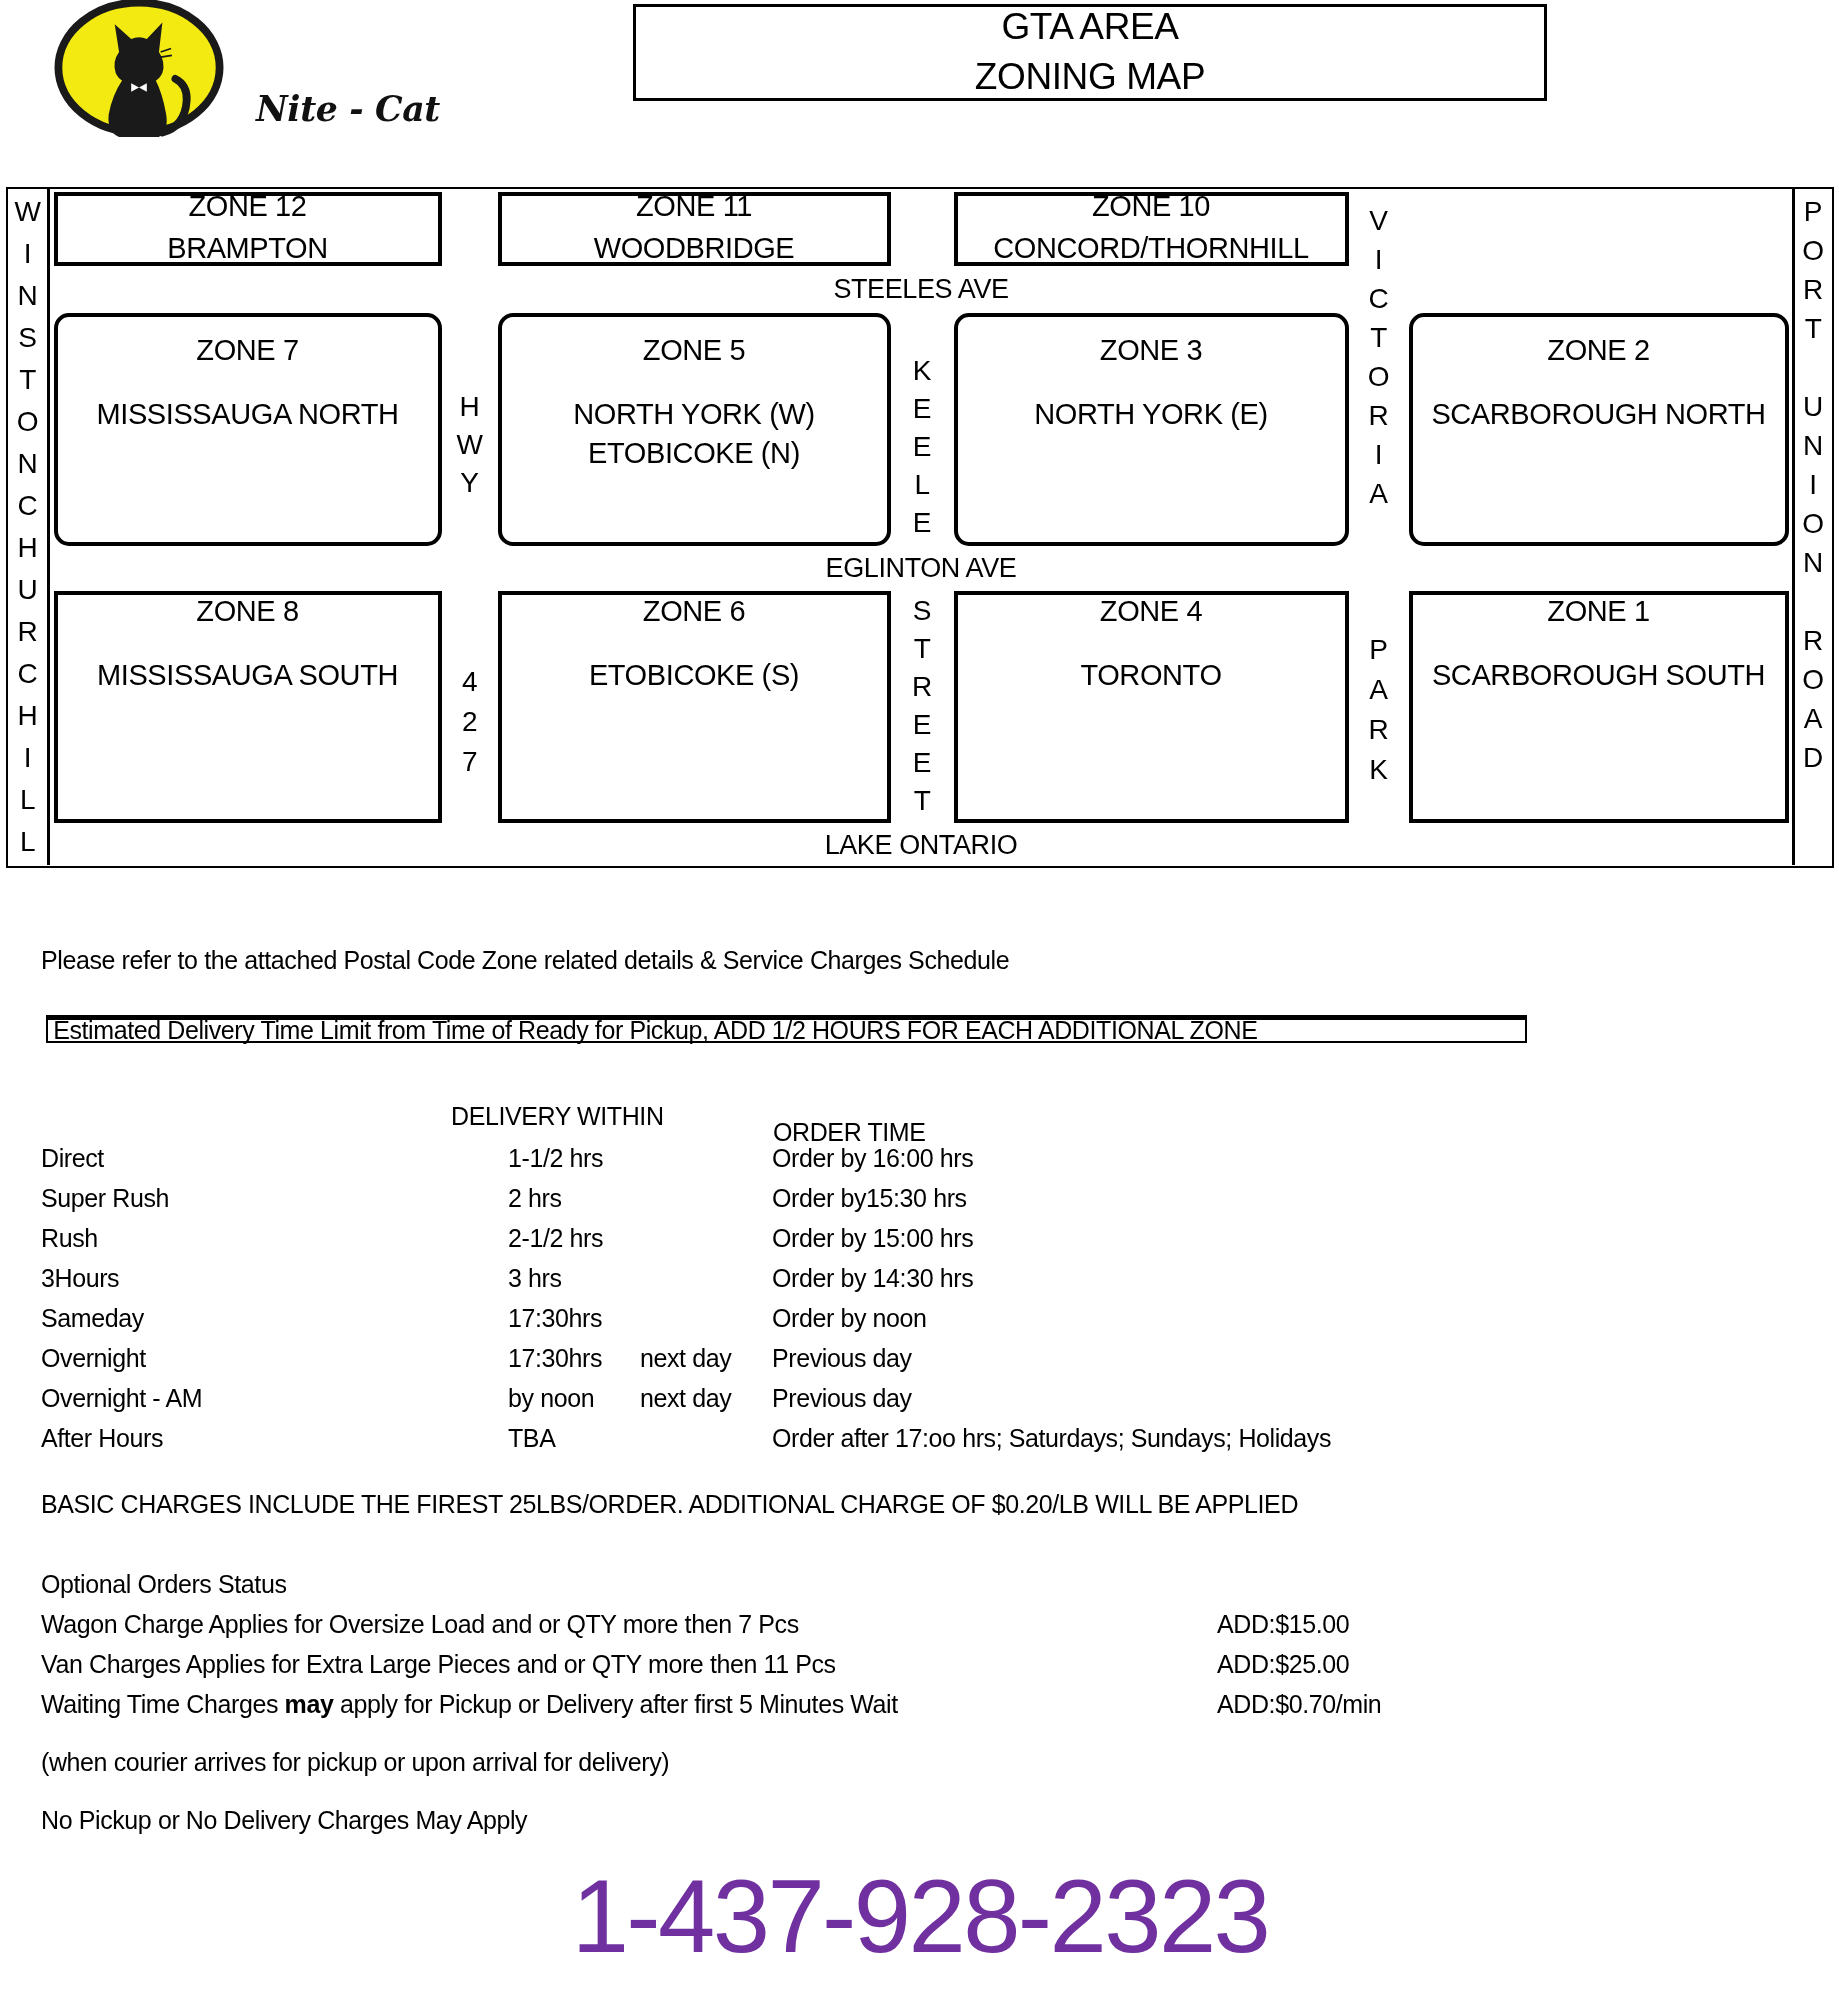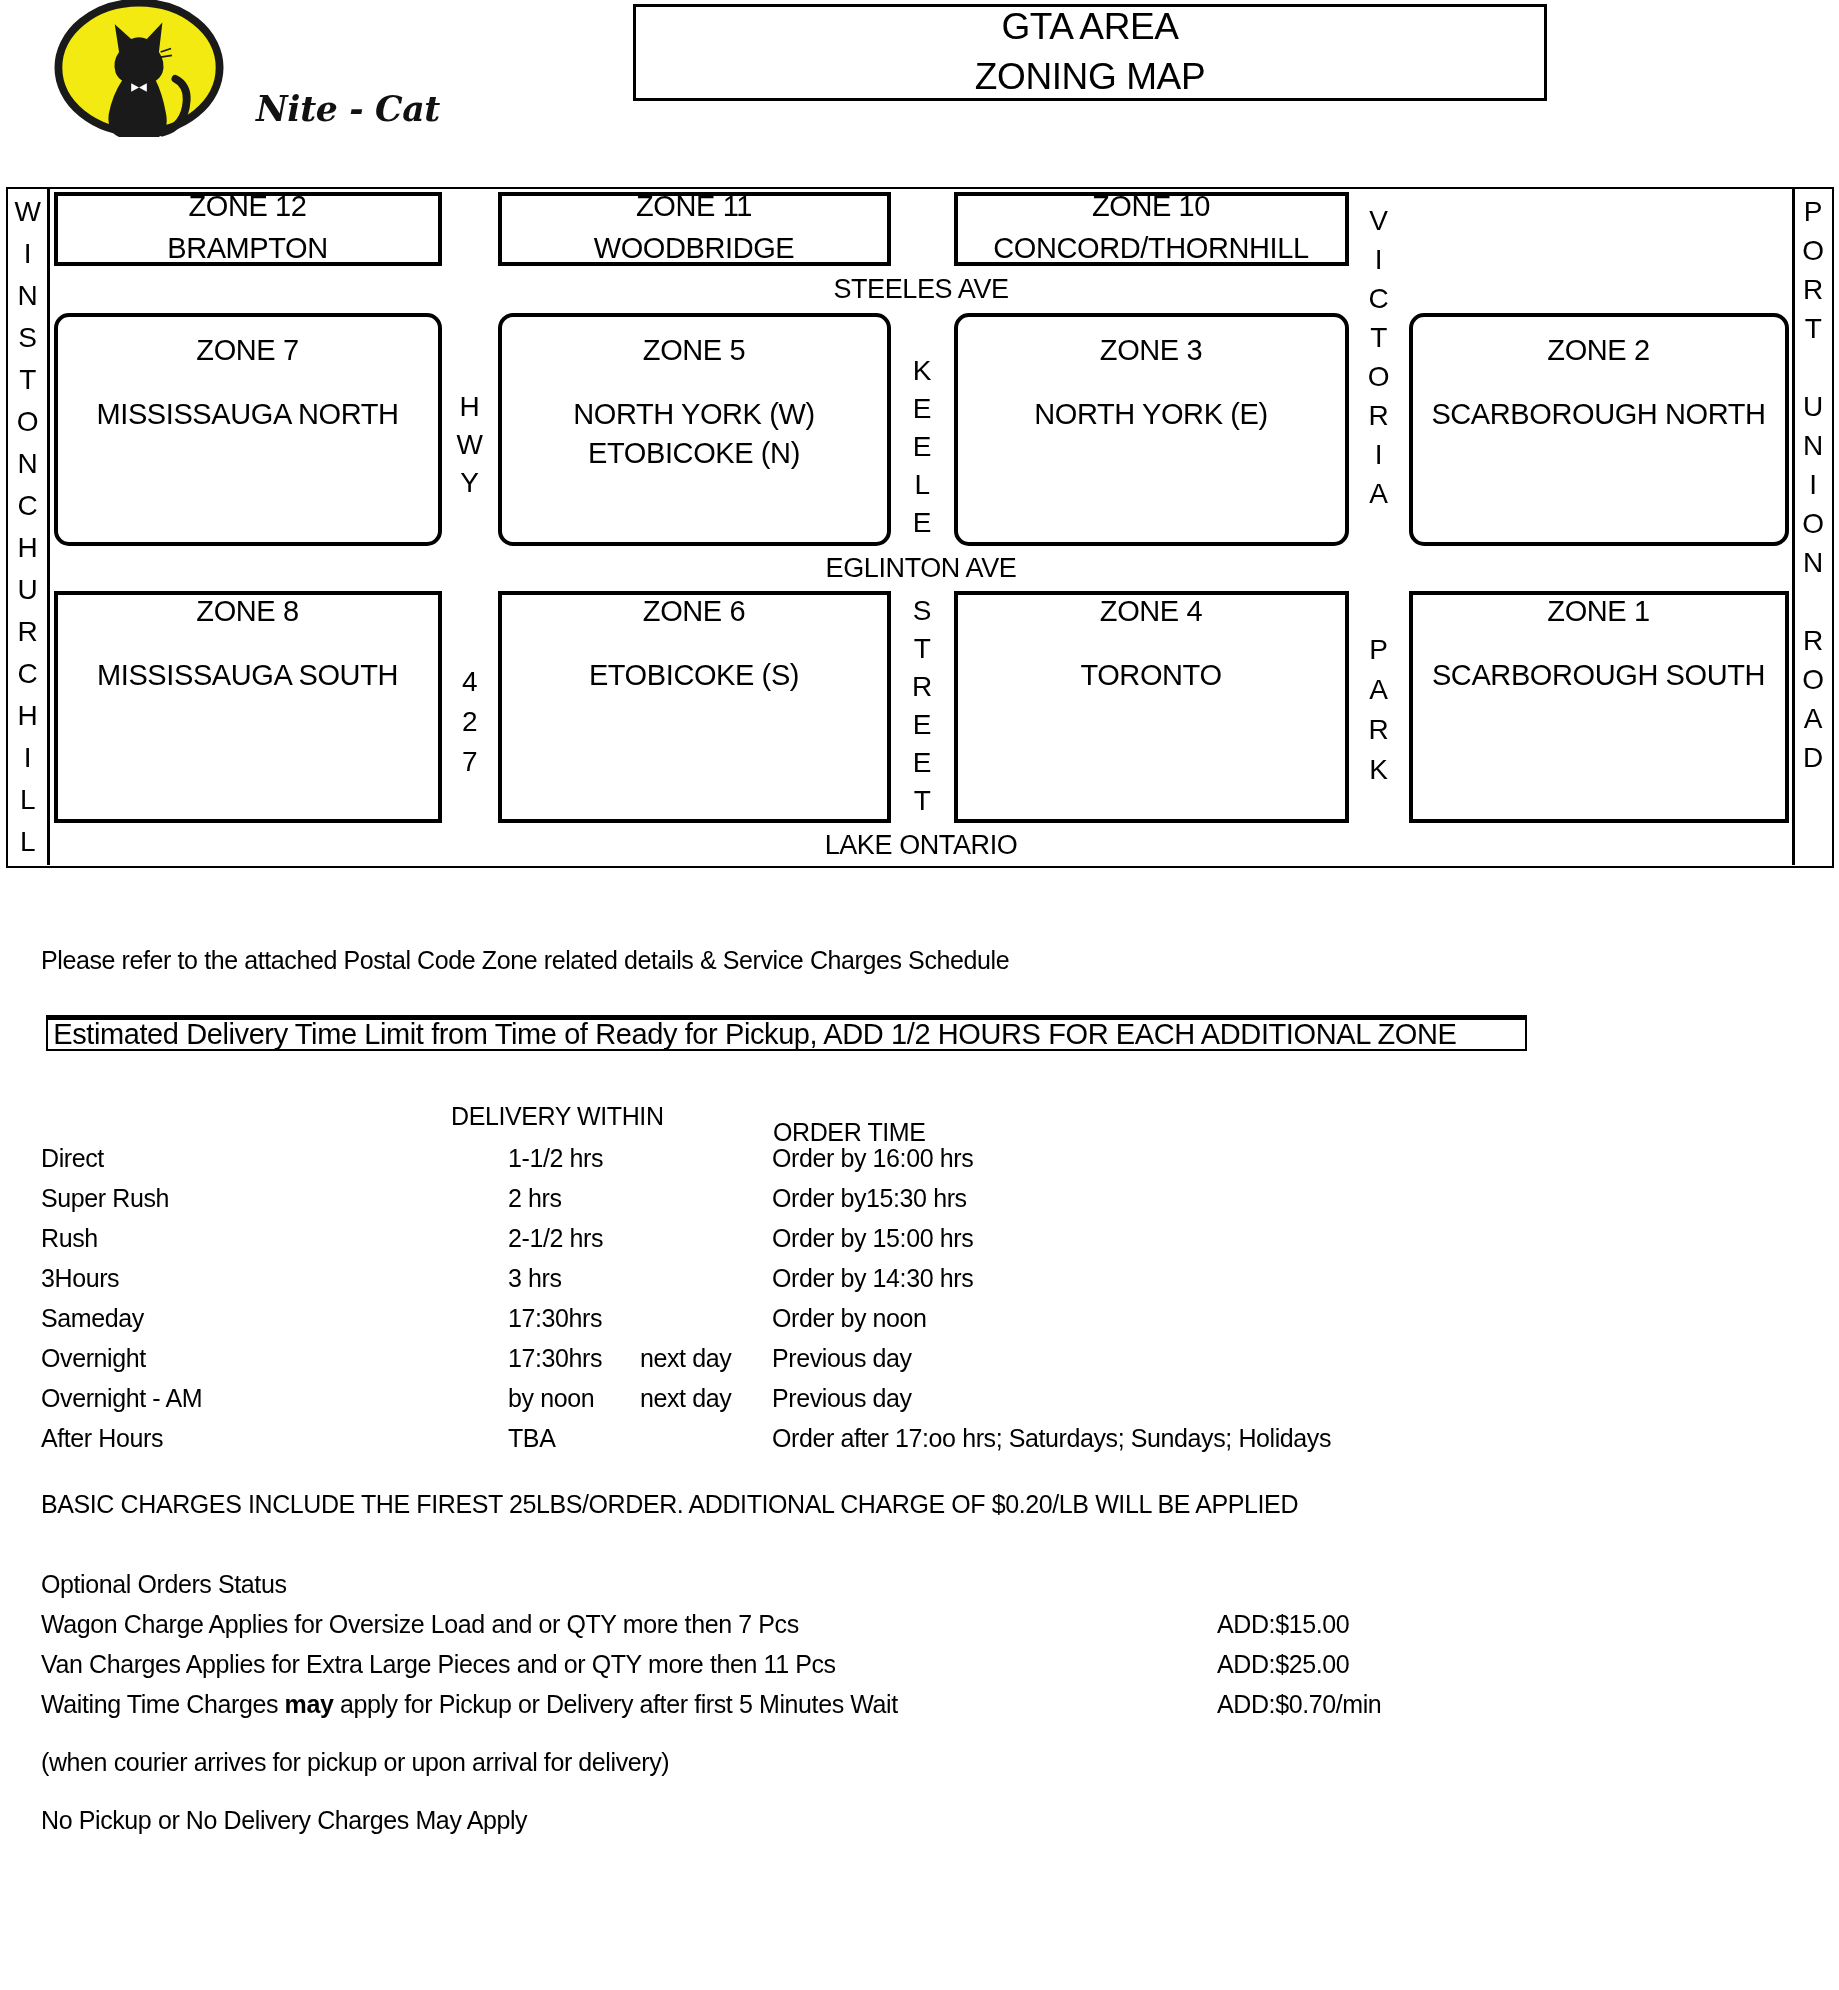--- a/index.html
+++ b/index.html
@@ -56,23 +56,23 @@
   .cor-hwy      { grid-column:3; grid-row:3; line-height:38px; padding-top:78px; }
   .cor-427      { grid-column:3; grid-row:5; line-height:40px; padding-top:74px; }
   .cor-keele    { grid-column:5; grid-row:3; line-height:38px; padding-top:42px; }
   .cor-street   { grid-column:5; grid-row:5; line-height:38px; padding-top:3.5px; }
   .cor-victoria { grid-column:7; grid-row:1/4; line-height:39px; padding-top:12px; }
   .cor-park     { grid-column:7; grid-row:5; line-height:40px; padding-top:42px; }
 
   
   .note-refer { position:absolute; left:41px; top:946px; font-size:25px; }
   .note-boxed {
-    position:absolute; left:46px; top:1015px; width:1481px; height:36px;
+    position:absolute; left:46px; top:1015px; width:1481px; height:28px;
     border:2.6px solid #000; border-top-width:5.2px;
-    display:flex; align-items:center; padding-left:5.2px; font-size:29px;
+    display:flex; align-items:center; padding-left:5.2px; font-size:25px;
   }
 
   .dtable { position:absolute; left:41px; top:1095px; width:1390px; font-size:25px; }
   .dt-header { position:relative; height:43px; }
   .dt-header .h-del { position:absolute; left:410px; top:7px; }
   .dt-header .h-ord { position:absolute; left:732px; top:23px; }
   .dt-row {
     display:grid; grid-template-columns:467px 132px 132px auto;
     height:40px; align-items:center;
   }
@@ -304,15 +304,16 @@
       <span>ADD:$25.00</span>
     </div>
     <div class="opt-row">
       <span><span>Waiting Time Charges </span><span class="b">may</span><span> apply for Pickup or Delivery after first 5 Minutes Wait</span></span>
       <span>ADD:$0.70/min</span>
     </div>
     <div class="opt-note">(when courier arrives for pickup or upon arrival for delivery)</div>
     <div class="opt-note">No Pickup or No Delivery Charges May Apply</div>
   </div>
 
+  <div class="phone">1-437-928-2323</div>
 
 </div>
 
 
 </body></html>

